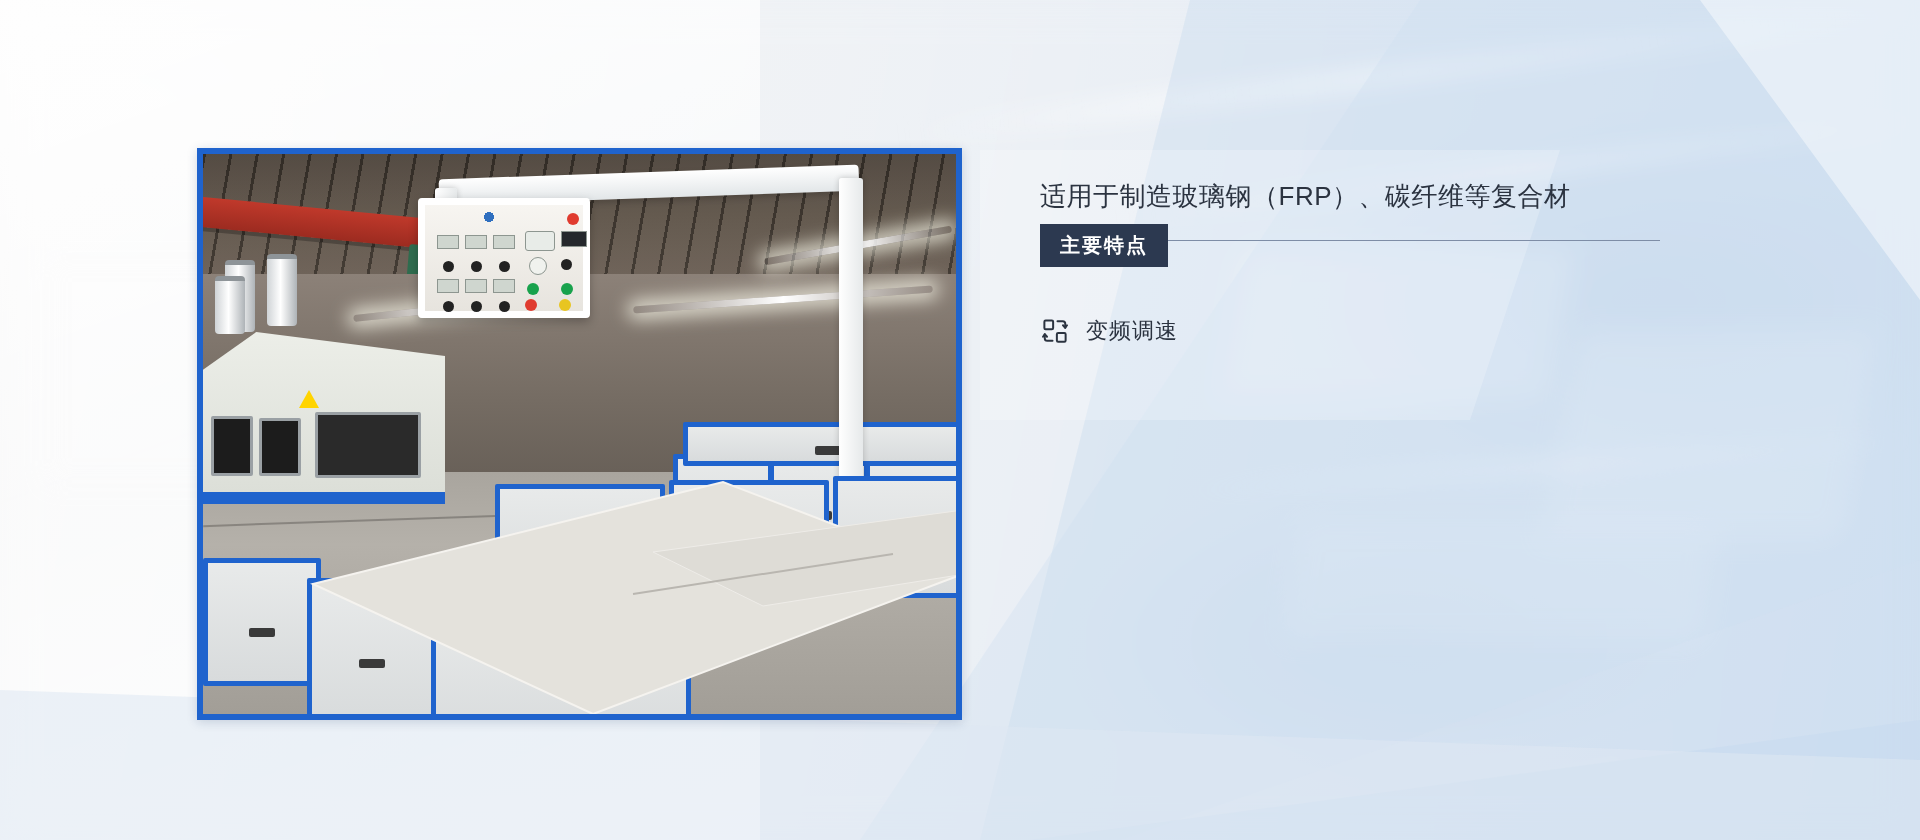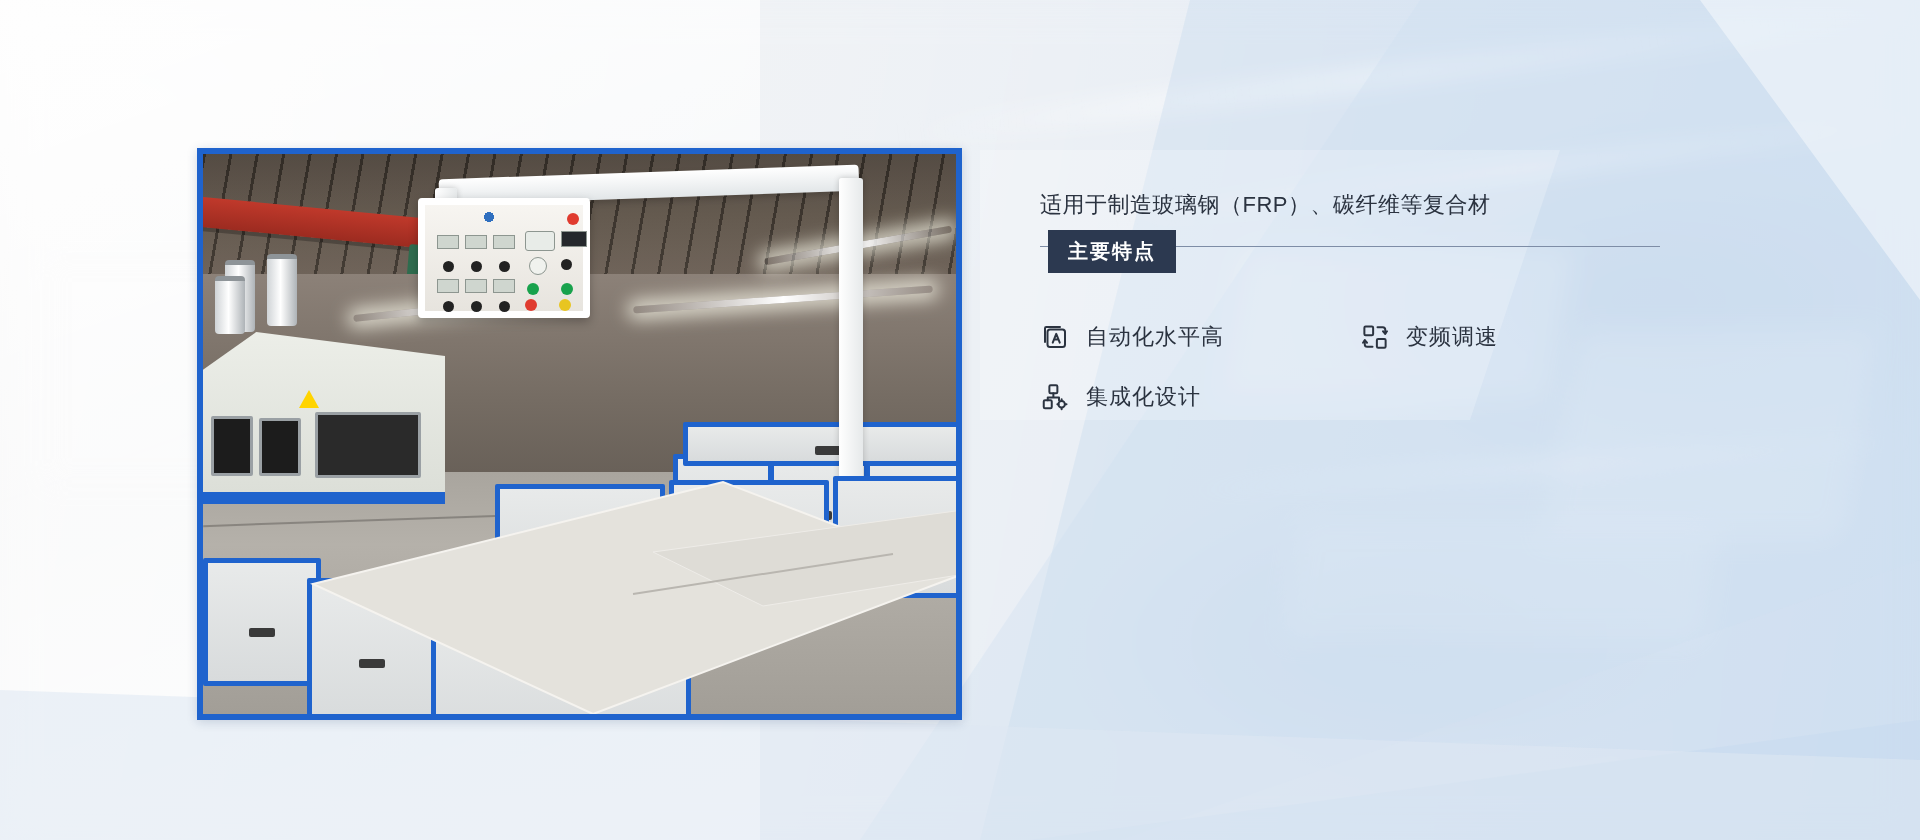--- a/index.html
+++ b/index.html
@@ -170,31 +170,31 @@
 
   
   #content{ position:absolute; left:1040px; top:150px; width:640px; }
   #title{
     font-size:62px; font-weight:bold; letter-spacing:4px;
     color:#1b4fad;
     text-shadow:2px 2px 0 rgba(255,255,255,.75);
     line-height:1.05;
   }
   #desc{
-    margin-top:38px;
-    font-size:22px; line-height:1.55; color:#2b3340;
+    margin-top:26px;
+    font-size:26px; line-height:1.55; color:#2b3340;
     letter-spacing:.5px; width:620px;
   }
   #divider{
     margin-top:24px;
     width:620px; height:1px; background:#7e8da6;
   }
   #badge-wrap{ position:relative; height:0; }
   #badge{
-    position:absolute; left:8px; top:-17px;
+    position:absolute; left:0; top:-17px;
     display:inline-block;
     background:#2c3950; color:#ffffff;
     font-size:20px; font-weight:bold; letter-spacing:2px;
     padding:8px 20px;
   }
   #features{
     margin-top:60px;
     display:grid;
     grid-template-columns:320px 320px;
     grid-auto-rows:60px;
@@ -310,56 +310,34 @@
       <div>适用于制造玻璃钢（FRP）、碳纤维等复合材</div>
     </div>
 
     <div id="divider"></div>
     <div id="badge-wrap">
       <span id="badge">主要特点</span>
     </div>
 
     <div id="features">
 
-      <div class="feature">
-        <span class="ico">
-          <svg viewBox="0 0 24 24" fill="none" stroke="currentColor" stroke-width="1.6" stroke-linecap="round" stroke-linejoin="round">
-            <rect x="6" y="6" width="14" height="14" rx="2"></rect>
-            <path d="M4 16V5a1 1 0 0 1 1-1h11"></path>
-            <path d="M10.2 16.5l2.8-7 2.8 7M11.2 14h3.6"></path>
-          </svg>
-        </span>
-        <span class="lbl">自动化水平高</span>
-      </div>
 
 
       <div class="feature">
         <span class="ico">
           <svg viewBox="0 0 24 24" fill="none" stroke="currentColor" stroke-width="1.6" stroke-linecap="round" stroke-linejoin="round">
             <rect x="3.5" y="3.5" width="7" height="7" rx="1"></rect>
             <rect x="13.5" y="13.5" width="7" height="7" rx="1"></rect>
             <path d="M14 4.2h4.2a2 2 0 0 1 2 2V9.4"></path>
             <path d="M18.4 7.4l1.8 2 1.4-2"></path>
             <path d="M10 19.8H5.8a2 2 0 0 1-2-2v-3.2"></path>
             <path d="M5.6 16.6l-1.8-2-1.4 2"></path>
           </svg>
         </span>
         <span class="lbl">变频调速</span>
       </div>
 
-      <div class="feature">
-        <span class="ico">
-          <svg viewBox="0 0 24 24" fill="none" stroke="currentColor" stroke-width="1.6" stroke-linecap="round" stroke-linejoin="round">
-            <rect x="7.5" y="2.6" width="6.4" height="6.4" rx="1"></rect>
-            <rect x="3" y="14.6" width="6.4" height="6.4" rx="1"></rect>
-            <path d="M10.7 9v3.4M6.2 12.4h9V14.6M6.2 12.4v2.2"></path>
-            <circle cx="17.3" cy="17.8" r="2.6"></circle>
-            <path d="M17.3 13.8v1M17.3 20.8v1M13.9 17.8h1M20.2 17.8h1"></path>
-          </svg>
-        </span>
-        <span class="lbl">集成化设计</span>
-      </div>
 
 
 
     </div>
   </div>
 </div>
 
 </body></html>

